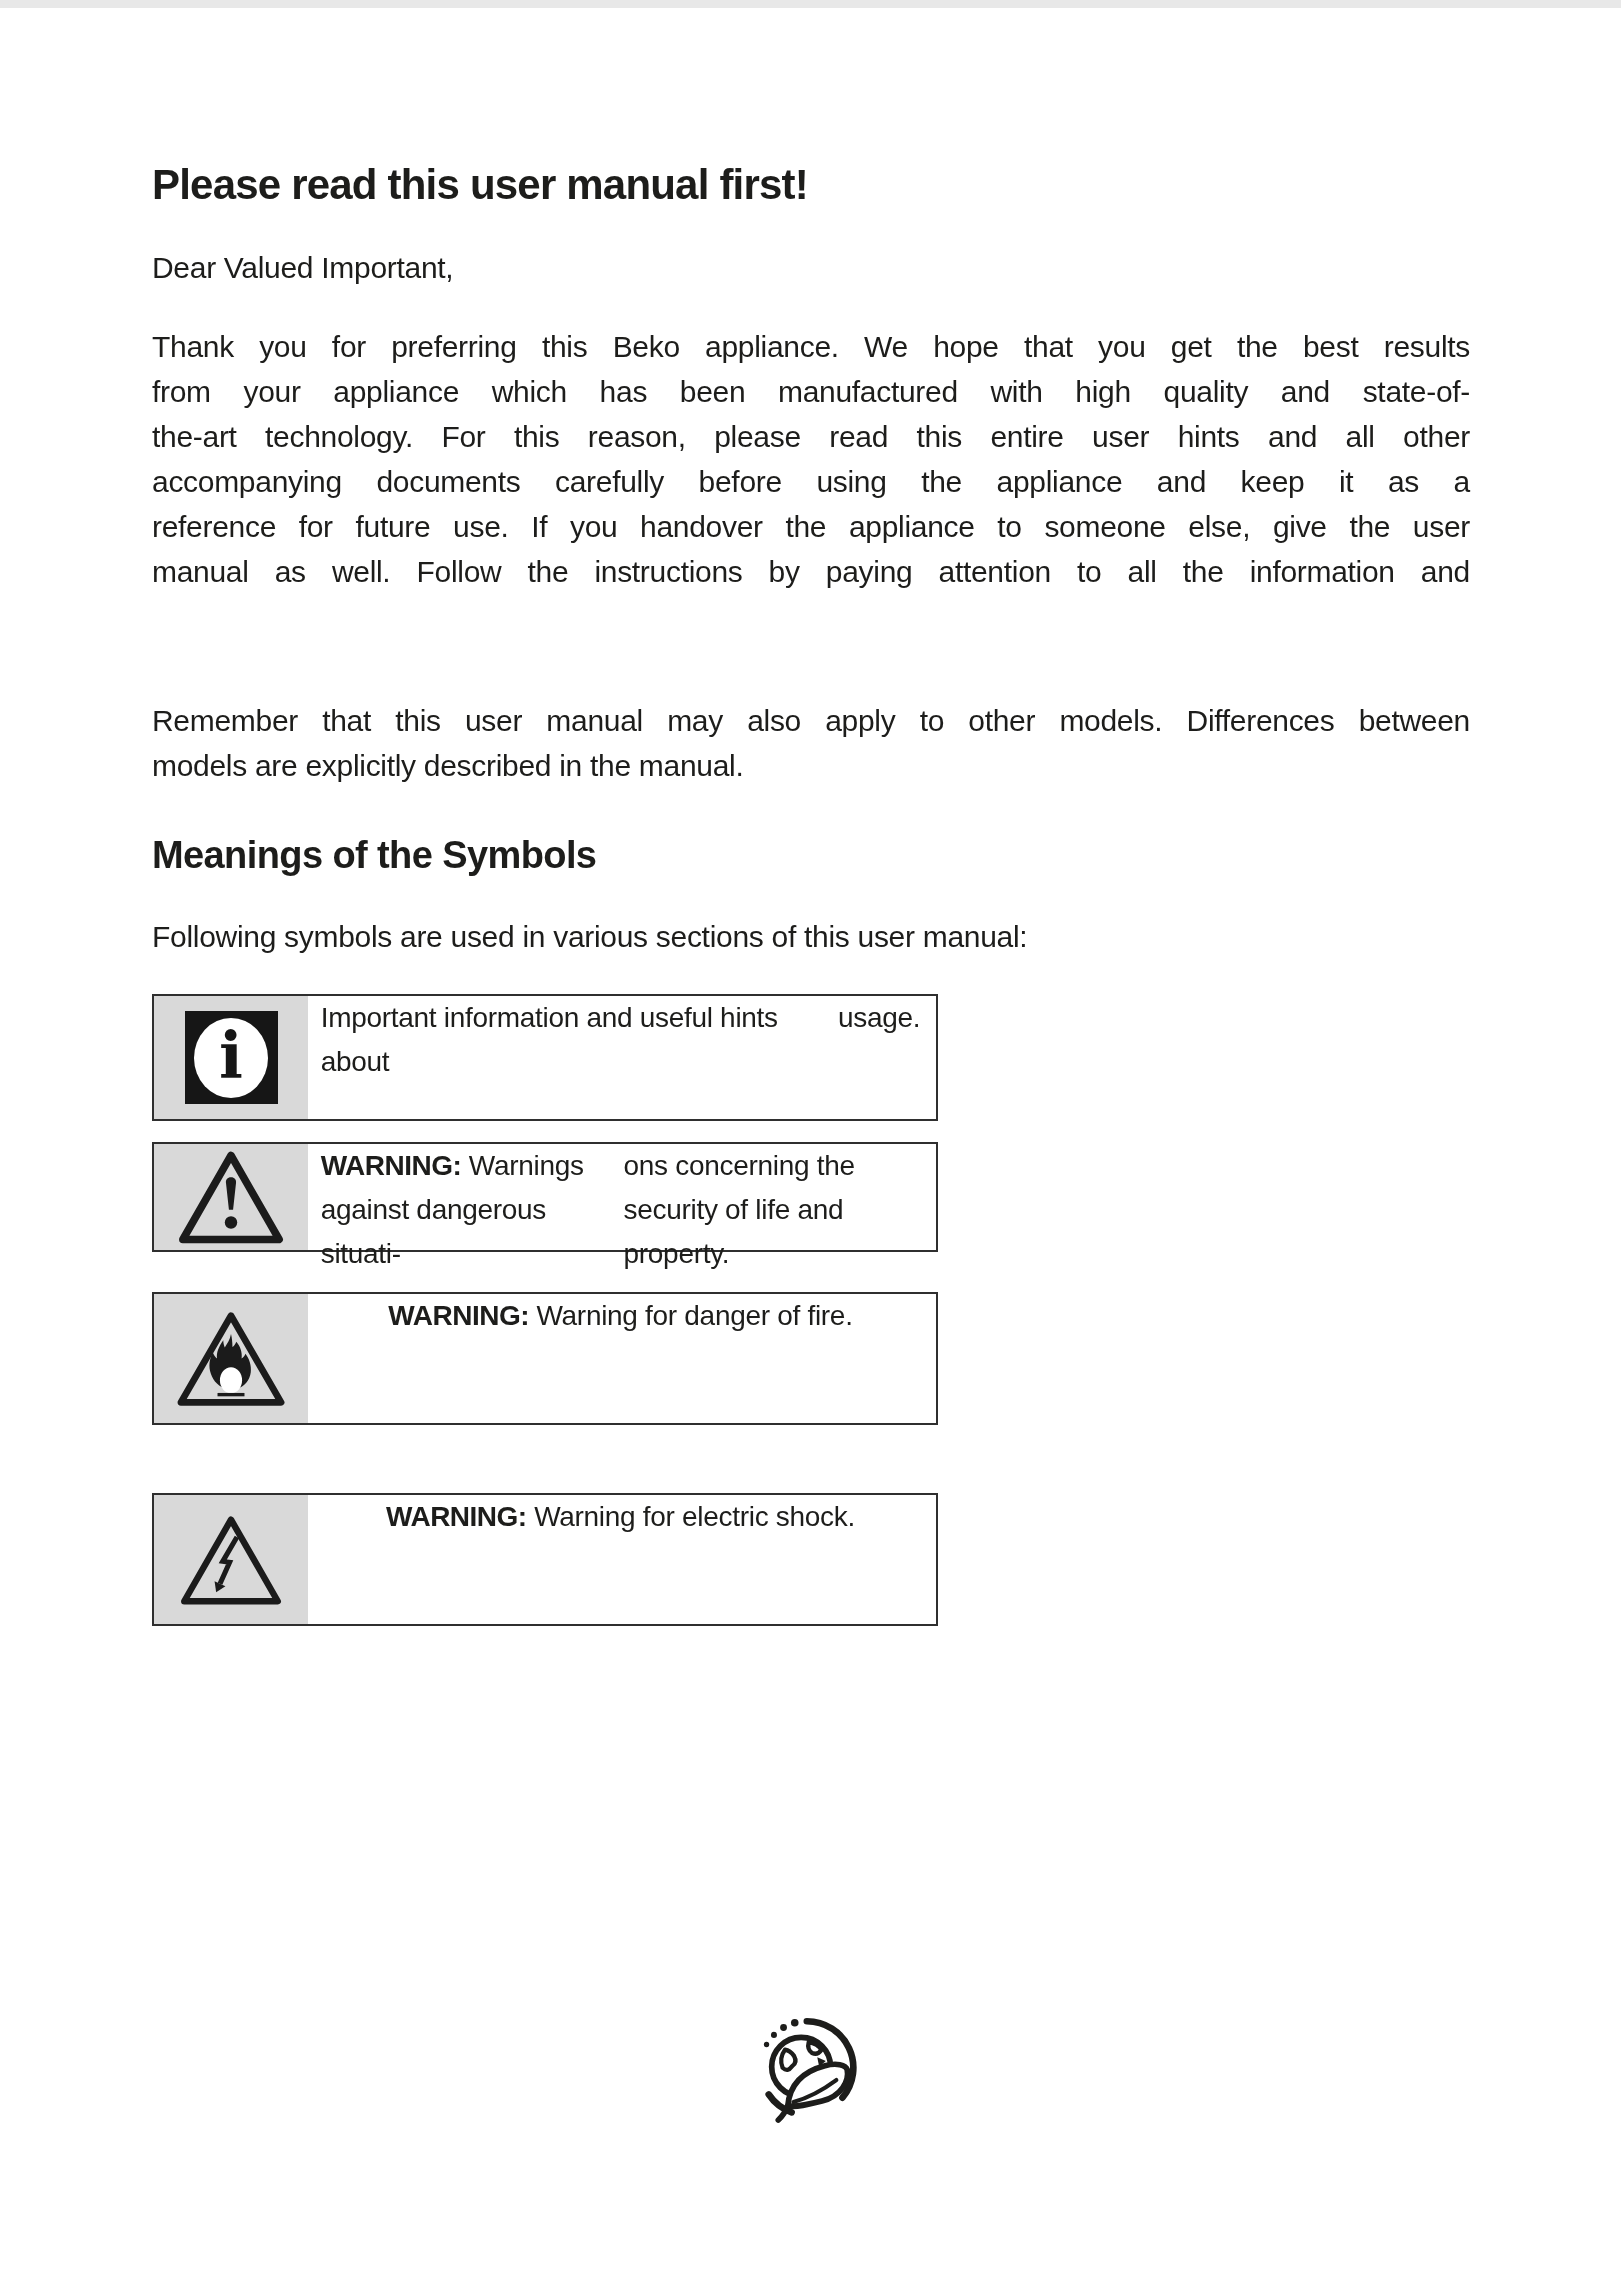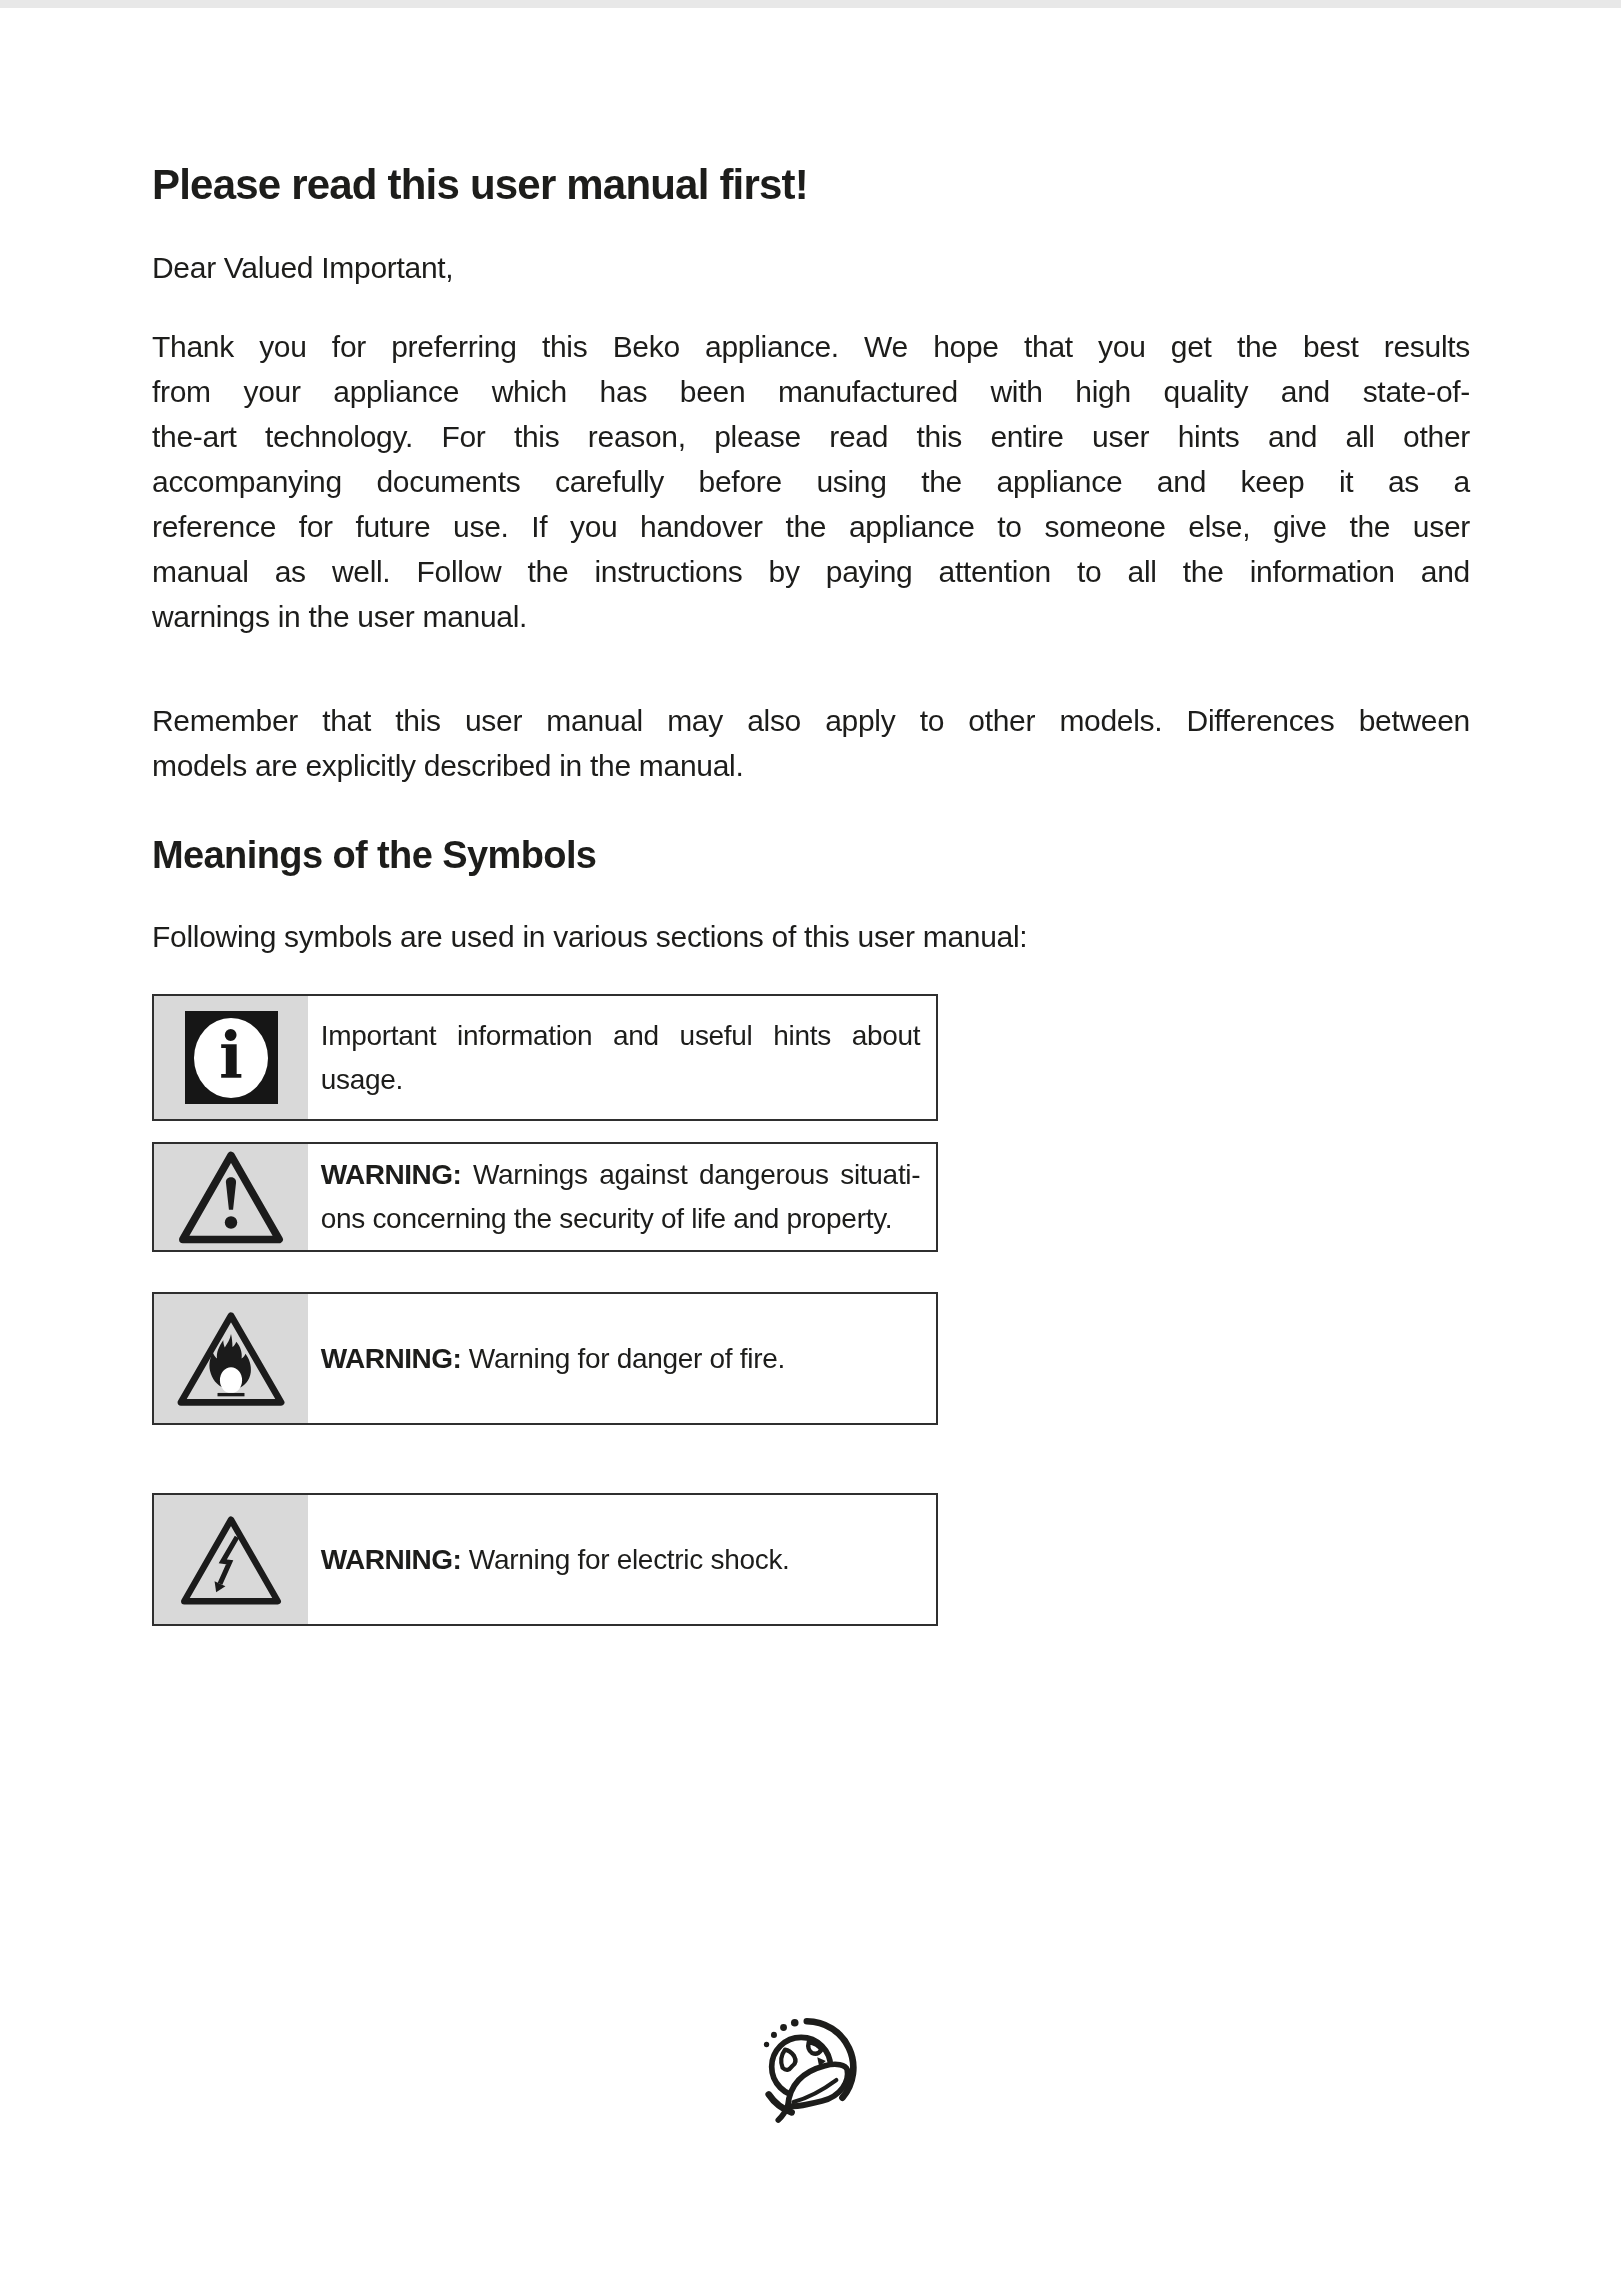--- a/index.html
+++ b/index.html
@@ -46,21 +46,21 @@
   }
   #box-info{top:986px;height:127px;}
   #box-warning{top:1134px;height:110px;}
   #box-fire{top:1284px;height:133px;}
   #box-electric{top:1485px;height:133px;}
   .icon-cell{
     flex:0 0 154px;width:154px;background:#d9d9d9;
     display:flex;align-items:center;justify-content:center;
   }
   .box-lines{
-    flex:1;display:flex;flex-direction:column;justify-content:center;
+    flex:1;display:flex;flex-direction:row;justify-content:center;
     padding:0 15.7px 0 12.7px;
     font-size:28px;line-height:44px;letter-spacing:-0.3px;
   }
   .box-lines b{font-weight:bold;letter-spacing:-0.5px;}
   
   .info-sq{width:93px;height:93px;background:#161616;display:flex;align-items:center;justify-content:center;}
   .info-circle{width:74px;height:80px;background:#ffffff;border-radius:50%;display:flex;align-items:center;justify-content:center;}
   .info-i{font-family:"DejaVu Serif",serif;font-weight:bold;font-size:63px;line-height:1;color:#161616;transform:translateY(-2px);}
   .eco{position:absolute;top:2003px;left:50%;transform:translateX(-52%);}
 </style>
@@ -73,21 +73,20 @@
 
   <div class="abs salutation">Dear Valued Important,</div>
 
   <div class="abs para" id="para-intro">
       <div class="line jl">Thank you for preferring this Beko appliance. We hope that you get the best results</div>
       <div class="line jl">from your appliance which has been manufactured with high quality and state-of-</div>
       <div class="line jl">the-art technology. For this reason, please read this entire user hints and all other</div>
       <div class="line jl">accompanying documents carefully before using the appliance and keep it as a</div>
       <div class="line jl">reference for future use. If you handover the appliance to someone else, give the user</div>
       <div class="line jl">manual as well. Follow the instructions by paying attention to all the information and</div>
-      <div class="line">warnings in the user manual.</div>
     </div>
 
   <div class="abs para" id="para-note">
       <div class="line jl">Remember that this user manual may also apply to other models. Differences between</div>
       <div class="line">models are explicitly described in the manual.</div>
     </div>
 
   <h2 class="abs h2">Meanings of the Symbols</h2>
 
   <div class="abs symbols-intro">Following symbols are used in various sections of this user manual:</div>

